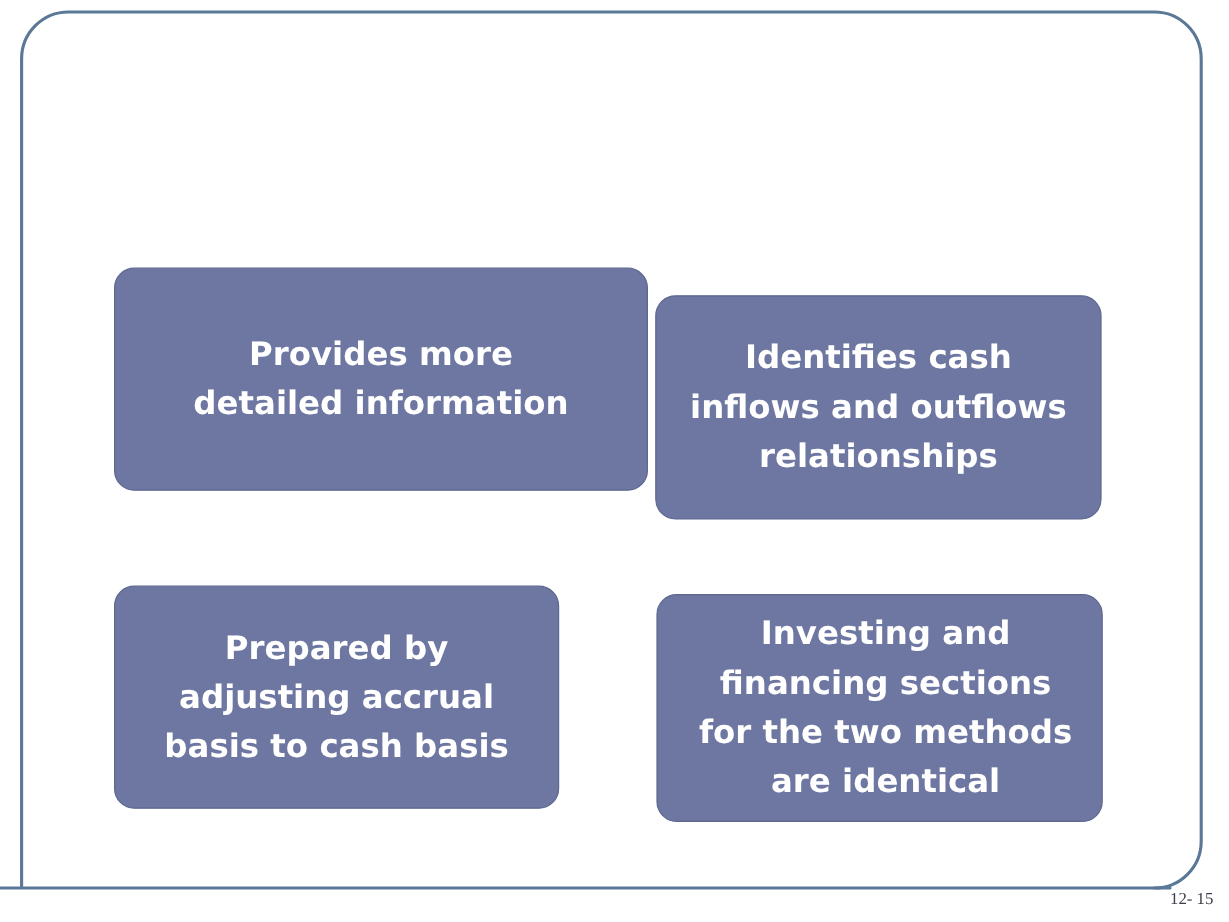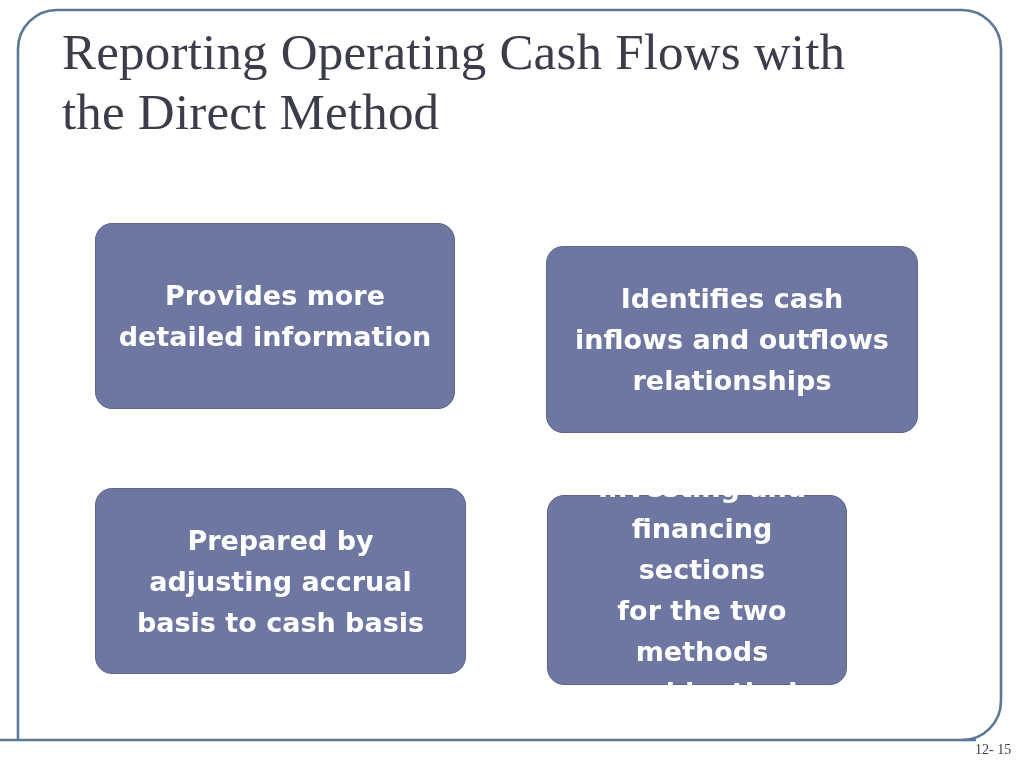--- a/index.html
+++ b/index.html
@@ -59,24 +59,24 @@
     text-align: center;
     color: #ffffff;
     font-family: "DejaVu Sans", "Liberation Sans", sans-serif;
     font-weight: bold;
     font-size: 27px;
     line-height: 41px;
     white-space: pre-line;
     padding: 0 10px;
   }
 
-  #box-1 { left: 95px;  top: 223px; width: 360px; height: 186px; }
+  #box-1 { left: 95px;  top: 223px; width: 445px; height: 186px; }
   #box-2 { left: 546px; top: 222px; width: 372px; height: 187px; margin-top: 24px; }
   #box-3 { left: 95px;  top: 488px; width: 371px; height: 186px; }
-  #box-4 { left: 547px; top: 495px; width: 300px; height: 190px; padding-left: 20px; }
+  #box-4 { left: 547px; top: 495px; width: 372px; height: 190px; padding-left: 20px; }
 
   .box-text { display: block; }
 
   
   .page-number {
     position: absolute;
     left: 975px;
     top: 742px;
     font-family: "Liberation Serif", "DejaVu Serif", serif;
     font-size: 14px;
@@ -88,22 +88,20 @@
 </head>
 <body>
 
 <div id="slide">
 
   <svg class="frame-svg" viewBox="0 0 1024 768" xmlns="http://www.w3.org/2000/svg">
     <path d="M 18 740 L 18 49 A 39 39 0 0 1 57 10 L 962 10 A 39 39 0 0 1 1001 49 L 1001 701 A 39 39 0 0 1 962 740 L 0 740" fill="none" stroke="#5b7897" stroke-width="2.6" stroke-linecap="round"></path>
     <path d="M 962 740 L 975 740" fill="none" stroke="#5b7897" stroke-width="2.6" stroke-linecap="round"></path>
   </svg>
 
-  <div class="slide-title">Reporting Operating Cash Flows with
-the Direct Method</div>
 
   <div class="box" id="box-1">
     <span class="box-text">Provides more
 detailed information</span>
   </div>
 
   <div class="box" id="box-2">
     <span class="box-text">Identifies cash
 inflows and outflows
 relationships</span>

